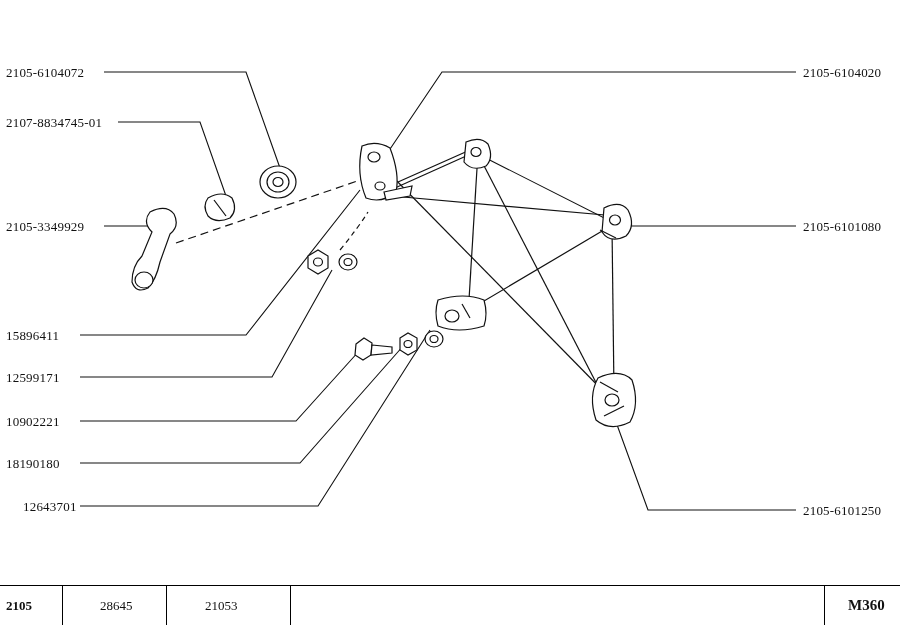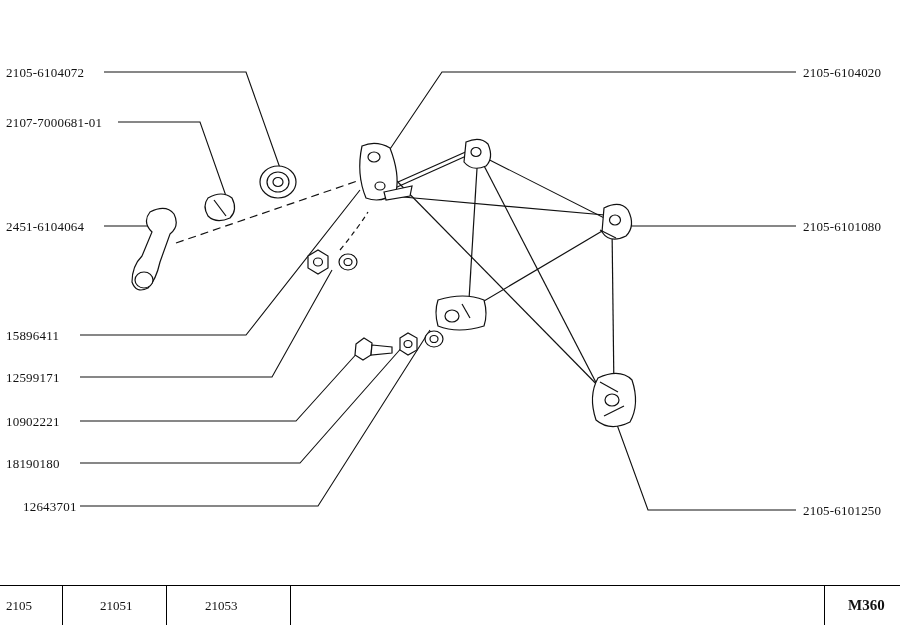--- a/index.html
+++ b/index.html
@@ -178,39 +178,39 @@
     </g>
 
     <g fill="#ffffff" stroke="#111111" stroke-width="1.2">
       <ellipse cx="434" cy="339" rx="9" ry="8"></ellipse>
       <ellipse cx="434" cy="339" rx="4" ry="3.5"></ellipse>
     </g>
 
   </svg>
 
   <div class="label" style="left:6px; top:65px;">2105-6104072</div>
-  <div class="label" style="left:6px; top:115px;">2107-7000681-01</div>
-  <div class="label" style="left:6px; top:219px;">2451-6104064</div>
+  <div class="label" style="left:6px; top:115px;">2107-8834745-01</div>
+  <div class="label" style="left:6px; top:219px;">2105-3349929</div>
   <div class="label" style="left:6px; top:328px;">15896411</div>
   <div class="label" style="left:6px; top:370px;">12599171</div>
   <div class="label" style="left:6px; top:414px;">10902221</div>
   <div class="label" style="left:6px; top:456px;">18190180</div>
   <div class="label" style="left:23px; top:499px;">12643701</div>
 
   <div class="label" style="left:803px; top:65px;">2105-6104020</div>
   <div class="label" style="left:803px; top:219px;">2105-6101080</div>
   <div class="label" style="left:803px; top:503px;">2105-6101250</div>
 
   <div class="footer">
     <div class="footer-inner">
       <div class="footer-div" style="left:62px;"></div>
       <div class="footer-div" style="left:166px;"></div>
       <div class="footer-div" style="left:290px;"></div>
       <div class="footer-div" style="left:824px;"></div>
 
-      <div class="footer-cell" style="left:6px;">2105</div>
-      <div class="footer-cell" style="left:100px;">21051</div>
+      <div class="footer-cell" style="left:6px;font-weight:bold;">2105</div>
+      <div class="footer-cell" style="left:100px;">28645</div>
       <div class="footer-cell" style="left:205px;">21053</div>
       <div class="footer-cell footer-code" style="left:848px;text-align:center;">M360</div>
     </div>
   </div>
 
 </div>
 
 </body></html>

